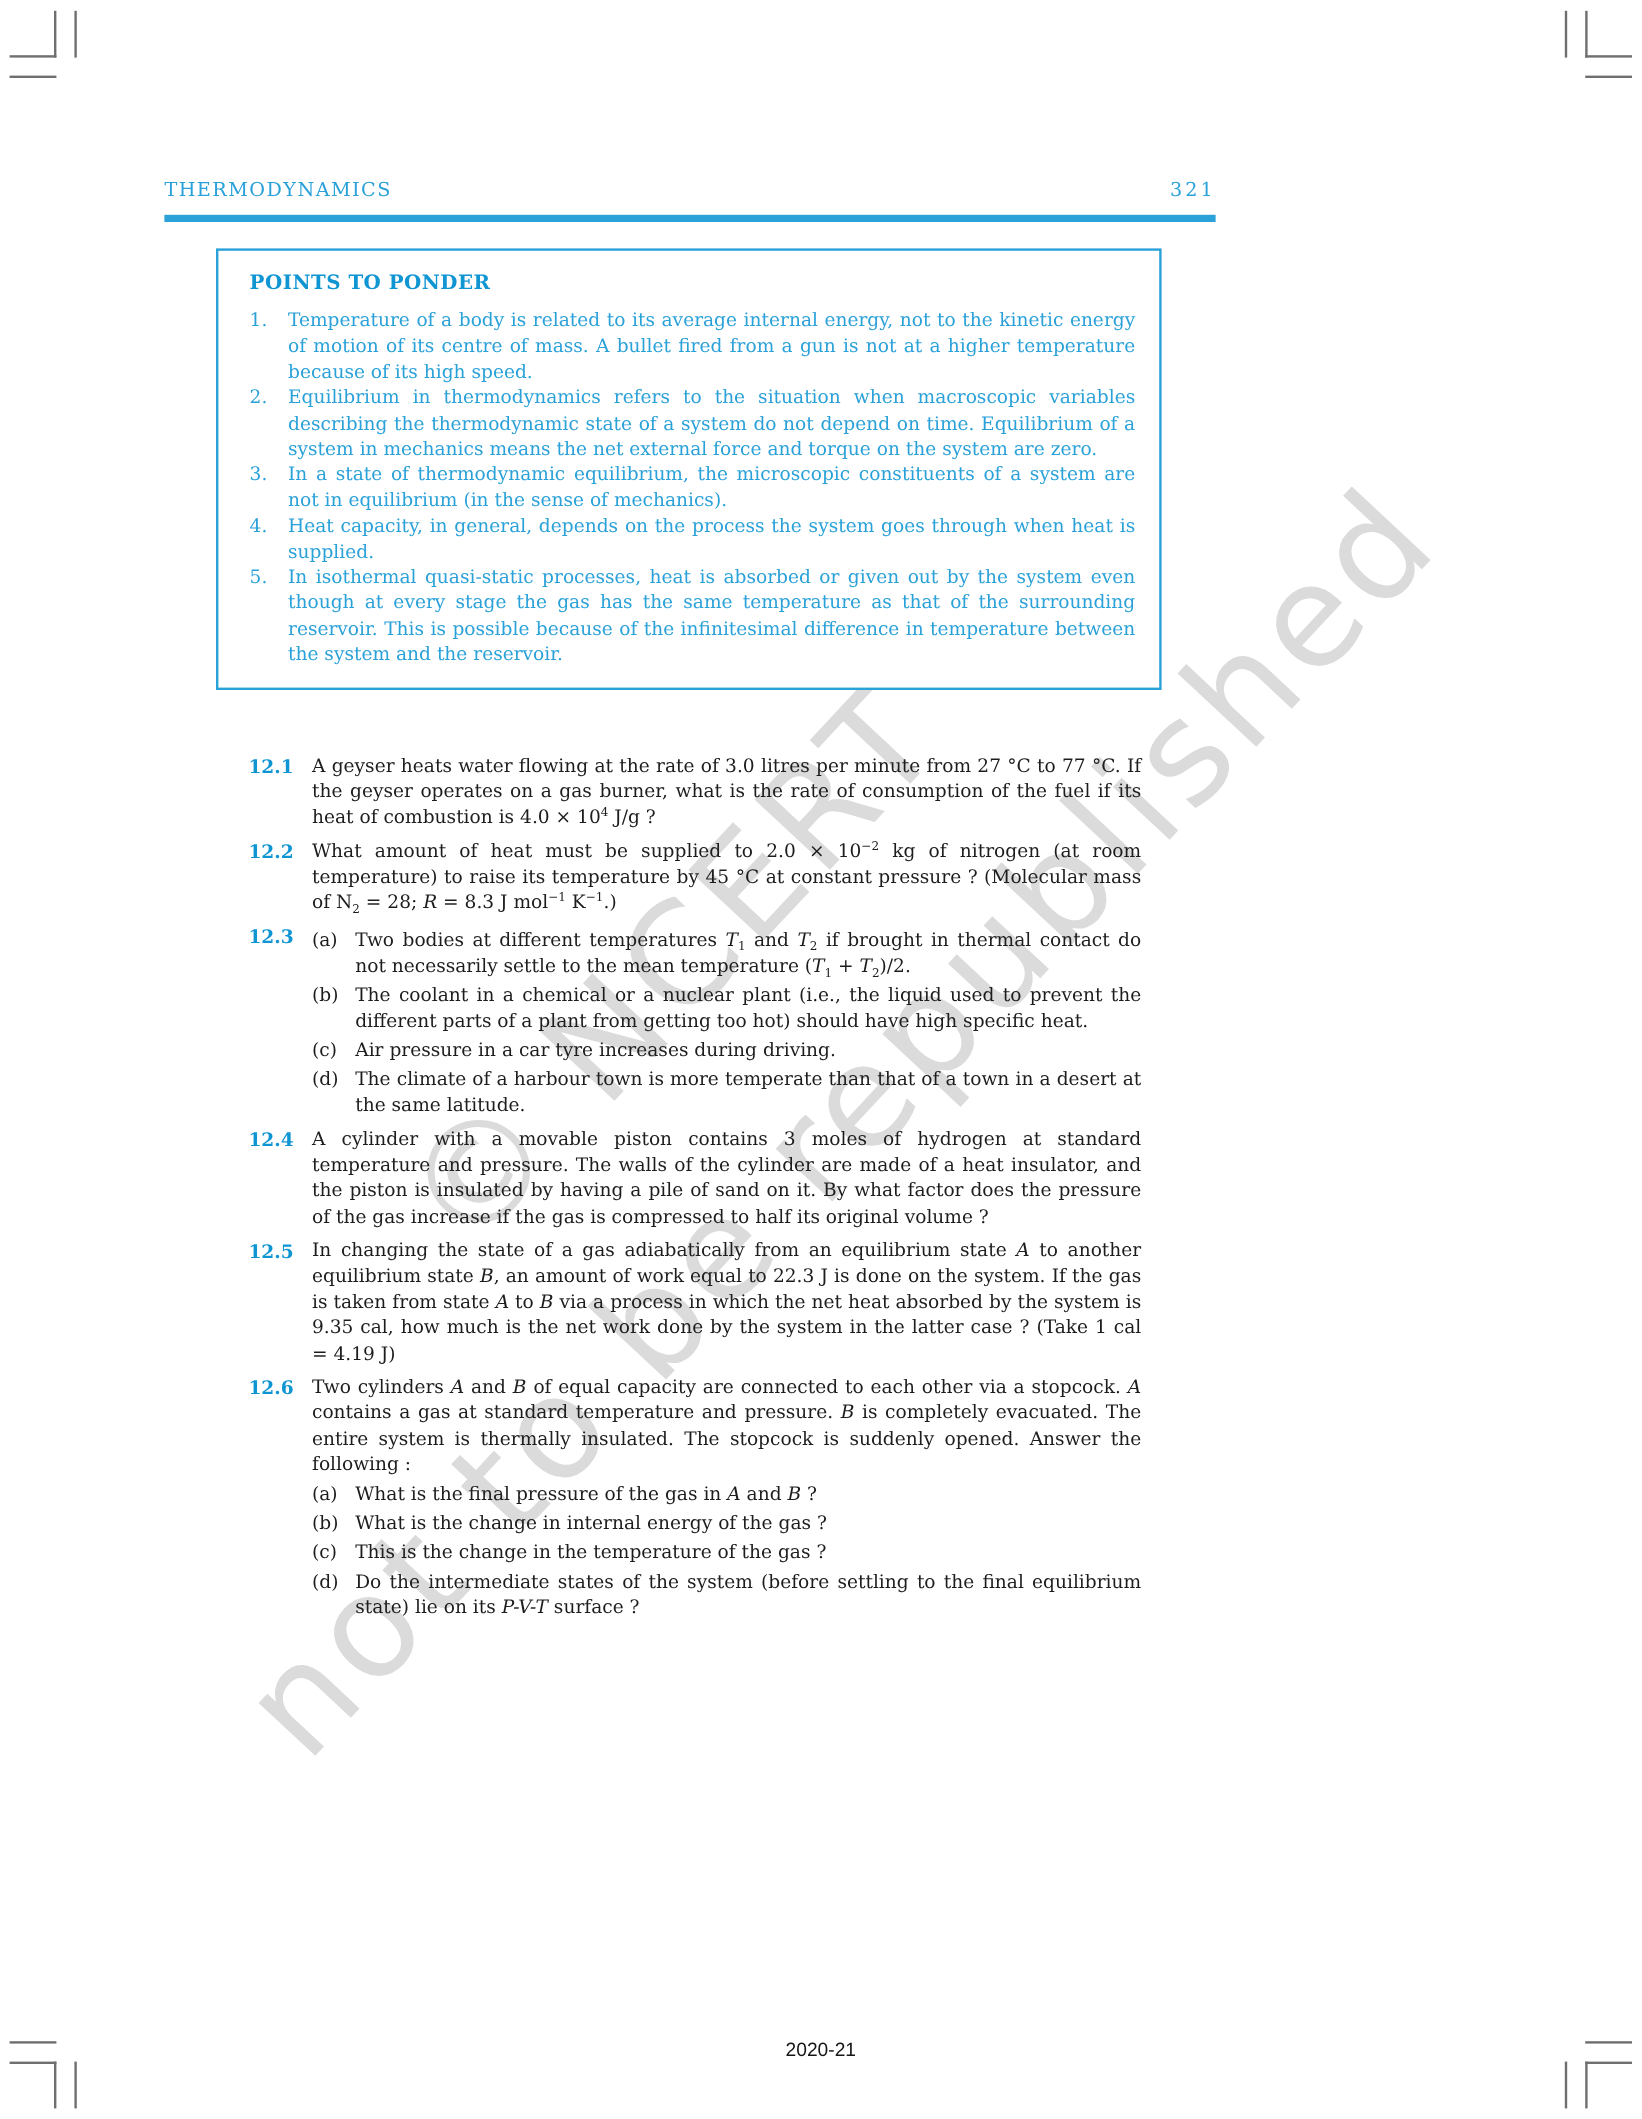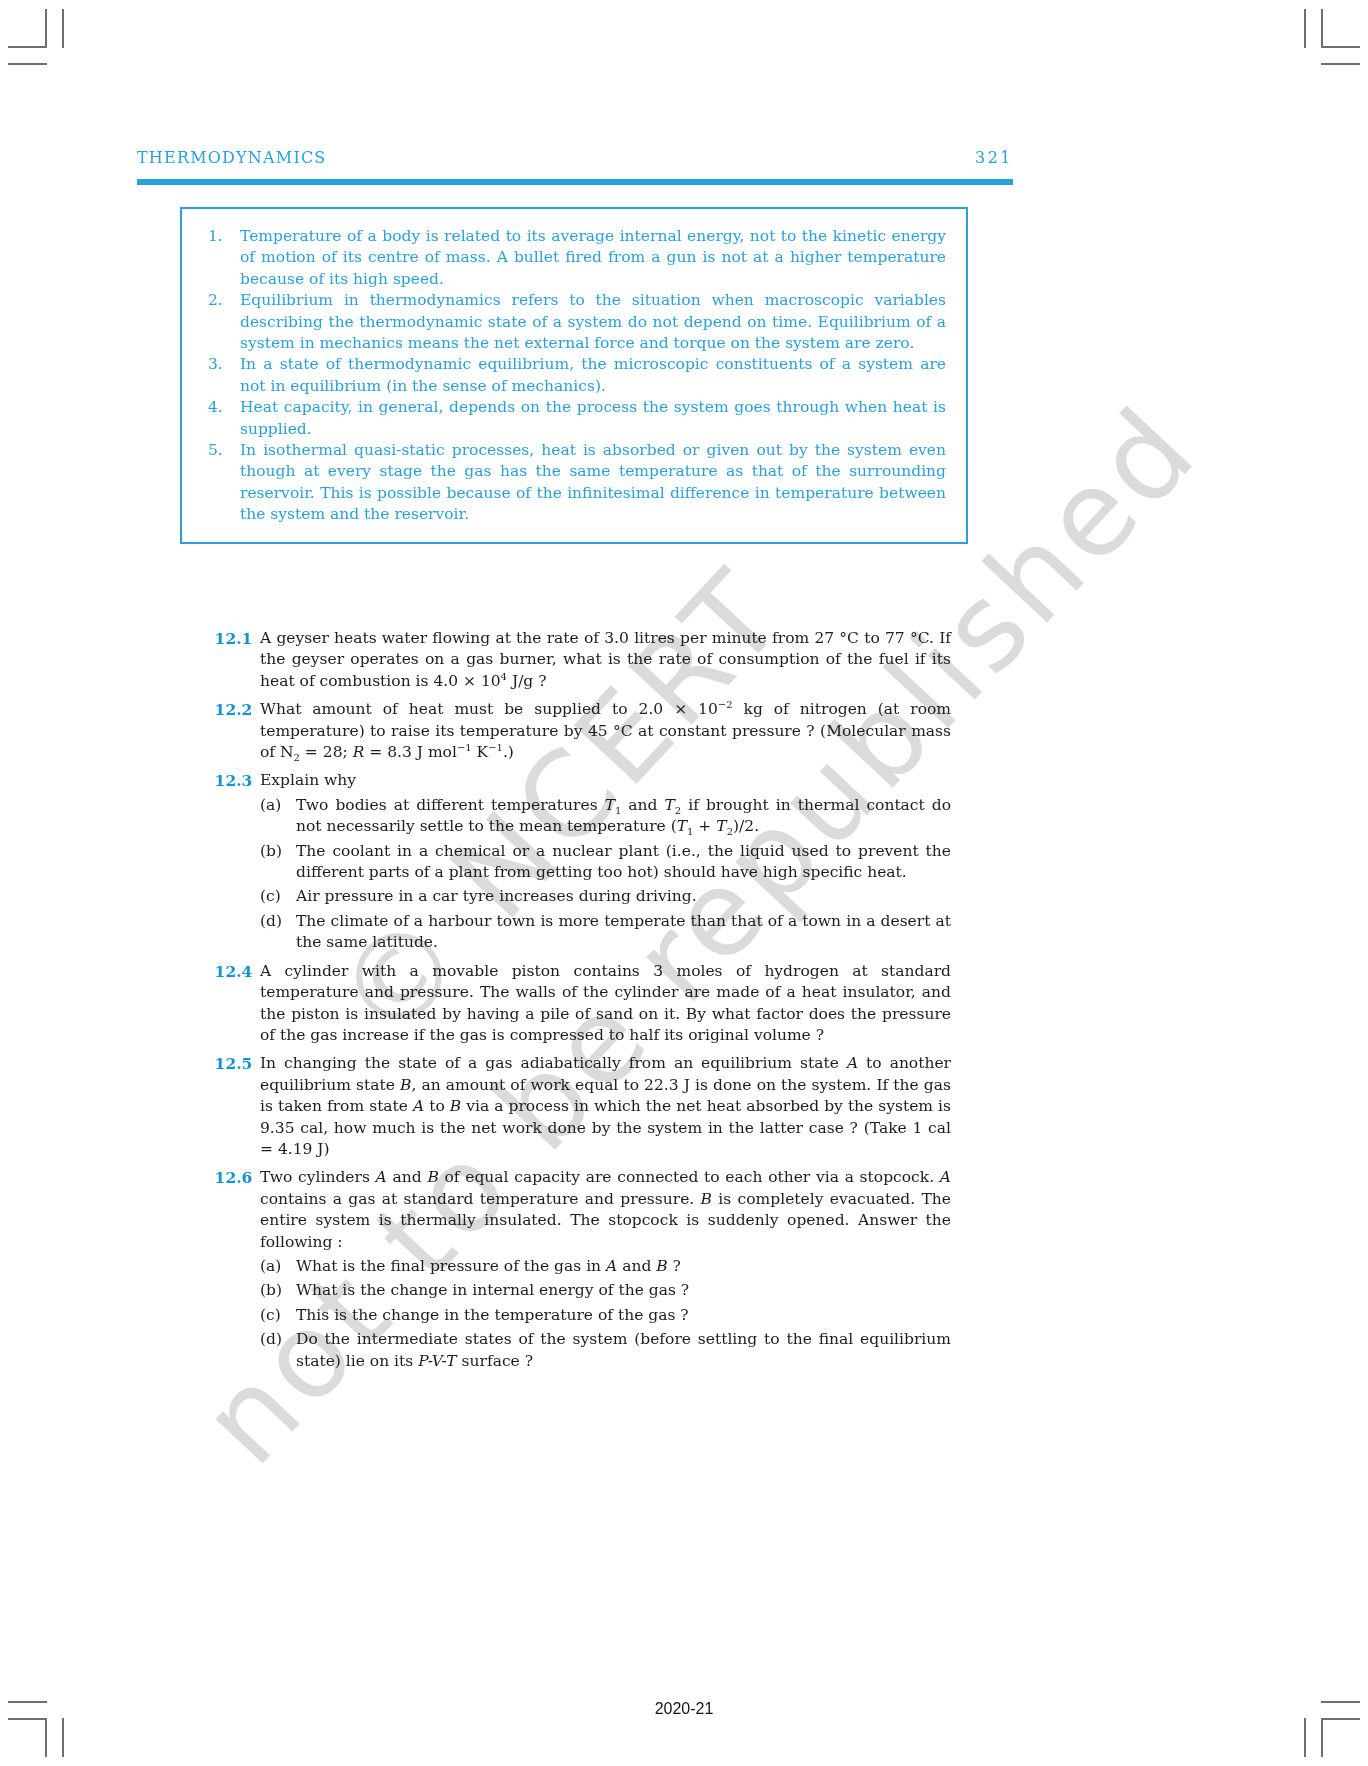--- a/index.html
+++ b/index.html
@@ -77,21 +77,21 @@
   .ex-list{
     position:absolute;left:207px;top:628px;width:744px;
     z-index:1;
   }
   .ex-item{
     display:grid;grid-template-columns:53px 1fr;
     margin-bottom:7px;
     font-size:15.5px;line-height:21.4px;
   }
   .ex-num{
-    color:var(--accent);font-weight:bold;text-align:center;
+    color:var(--accent);font-weight:bold;
   }
   .ex-text{text-align:justify;}
   .sub-item{
     display:grid;grid-template-columns:36px 1fr;
     margin-top:3px;
   }
   .sub-text{text-align:justify;}
   sup,sub{font-size:10px;line-height:0;position:relative;vertical-align:baseline;}
   sup{top:-6px;}
   sub{top:4px;}
@@ -136,20 +136,21 @@
     <div>not to be republished</div>
   </div>
 
   <div class="header-row">
     <span>THERMODYNAMICS</span>
     <span class="page-number">321</span>
   </div>
   <div class="header-rule"></div>
 
   <section class="ponder-box">
+    <h2 class="ponder-title">POINTS TO PONDER</h2>
 
     <div class="p-item">
       <span class="p-num">1.</span>
       <span class="p-text">Temperature of a body is related to its average internal energy, not to the kinetic energy of motion of its centre of mass. A bullet fired from a gun is not at a higher temperature because of its high speed.</span>
     </div>
     <div class="p-item">
       <span class="p-num">2.</span>
       <span class="p-text">Equilibrium in thermodynamics refers to the situation when macroscopic variables describing the thermodynamic state of a system do not depend on time.  Equilibrium of a system in mechanics means the net external force and torque on the system are zero.</span>
     </div>
     <div class="p-item">
@@ -179,21 +180,20 @@
     <div class="ex-item">
       <span class="ex-num">12.2</span>
       <div class="ex-content">
         <div class="ex-text">What amount of heat must be supplied to 2.0 × 10<sup>−2</sup> kg of nitrogen (at room temperature) to raise its temperature by 45 °C at constant pressure ? (Molecular mass of N<sub>2</sub> = 28; <i>R</i> = 8.3 J mol<sup>−1</sup> K<sup>−1</sup>.)</div>
       </div>
     </div>
 
     <div class="ex-item">
       <span class="ex-num">12.3</span>
       <div class="ex-content">
-        <div class="ex-text">Explain why</div>
         <div class="sub-item">
           <span class="sub-label">(a)</span>
           <div class="sub-text">Two bodies at different temperatures <i>T</i><sub>1</sub> and <i>T</i><sub>2</sub> if brought in thermal contact do not necessarily settle to the mean temperature (<i>T</i><sub>1</sub> + <i>T</i><sub>2</sub>)/2.</div>
         </div>
         <div class="sub-item">
           <span class="sub-label">(b)</span>
           <div class="sub-text">The coolant in a chemical or a nuclear plant (i.e., the liquid used to prevent the different parts of a plant from getting too hot) should have high specific heat.</div>
         </div>
         <div class="sub-item">
           <span class="sub-label">(c)</span>

